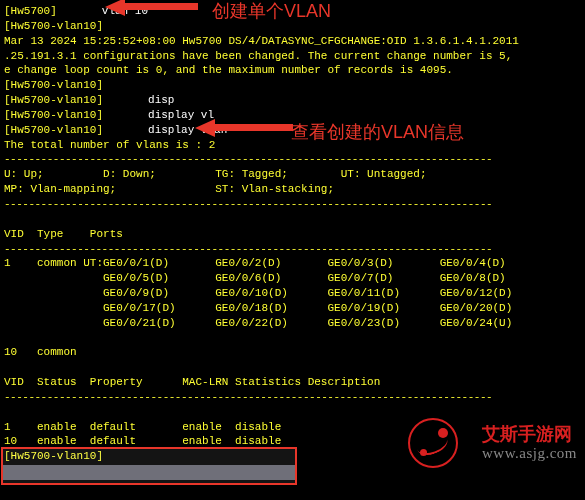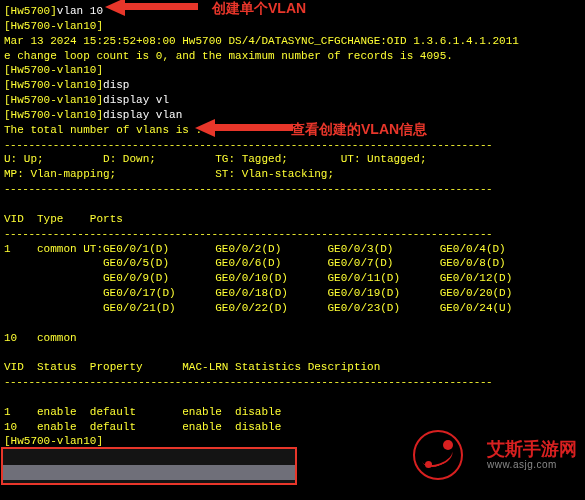--- a/index.html
+++ b/index.html
@@ -9,21 +9,21 @@
       font-size: 11px;
       color: #ffff33;
       width: 585px;
       height: 500px;
       overflow: hidden;
       position: relative;
       padding: 4px;
       line-height: 1.35;
     }
     .line { white-space: pre; }
-    .white { color: #fff; }
+    .white { color: #fff; margin-left: 45px; }
     .dash-line { color: #ffff33; letter-spacing: -0.5px; }
     .arrow {
       position: absolute;
       z-index: 5;
     }
     .arrow-body {
       position: absolute;
       height: 7px;
       background: #e8362a;
     }
@@ -31,40 +31,40 @@
       position: absolute;
       width: 0; height: 0;
       border-top: 9px solid transparent;
       border-bottom: 9px solid transparent;
       border-right: 20px solid #e8362a;
     }
     .annotation {
       position: absolute;
       color: #e8362a;
       font-family: sans-serif;
-      font-size: 14px;
-      font-weight: 700;
+      font-size: 18px;
+      font-weight: 400;
       z-index: 6;
     }
     .vlan-table .row { white-space: pre; }
     .highlight-box {
       position: absolute;
       border: 2px solid #e8362a;
       background: rgba(255,255,255,0.08);
       z-index: 2;
     }
     .highlight-sel {
       position: absolute;
       background: rgba(180,180,200,0.55);
       z-index: 1;
     }
     .watermark {
       position: absolute;
       right: 8px;
-      bottom: 20px;
+      bottom: 32px;
       display: flex;
       align-items: center;
       gap: 24px;
       z-index: 10;
     }
     .wm-logo {
       width: 50px; height: 50px;
       border: 2.5px solid #d82020;
       border-radius: 50%;
       position: relative;
@@ -81,29 +81,30 @@
     .wm-curve {
       position: absolute;
       width: 32px; height: 20px;
       border-bottom: 2.5px solid #d82020;
       border-radius: 50%;
       top: 14px; left: 6px;
       transform: rotate(-20deg);
     }
     .wm-text { display: flex; flex-direction: column; line-height: 1.1; }
     .wm-cn { color: #d82020; font-family: "Microsoft YaHei", sans-serif; font-size: 18px; font-weight: 700; }
-    .wm-url { color: #888; font-family: Liberation Sans, sans-serif; font-size: 10px; letter-spacing: 0.5px; }
+    .wm-url { color: #888; font-family: Liberation Serif, serif; font-size: 15px; letter-spacing: 0.5px; }
   </style>
 </head>
 <body>
 
 <div>
   <div class="line"><span>[Hw5700]</span><span class="white">vlan 10</span></div>
   <div class="line">[Hw5700-vlan10]</div>
   <div class="line">Mar 13 2024 15:25:52+08:00 Hw5700 DS/4/DATASYNC_CFGCHANGE:OID 1.3.6.1.4.1.2011</div>
+  <div class="line">.25.191.3.1 configurations have been changed. The current change number is 5,</div>
   <div class="line">e change loop count is 0, and the maximum number of records is 4095.</div>
   <div class="line">[Hw5700-vlan10]</div>
   <div class="line"><span>[Hw5700-vlan10]</span><span class="white">disp</span></div>
   <div class="line"><span>[Hw5700-vlan10]</span><span class="white">display vl</span></div>
   <div class="line"><span>[Hw5700-vlan10]</span><span class="white">display vlan</span></div>
   <div class="line">The total number of vlans is : 2</div>
   <div class="line dash-line">--------------------------------------------------------------------------------</div>
   <div class="line"><span>U: Up;</span>         <span>D: Down;</span>         <span>TG: Tagged;</span>        <span>UT: Untagged;</span></div>
   <div class="line"><span>MP: Vlan-mapping;</span>               <span>ST: Vlan-stacking;</span></div>
   <div class="line dash-line">--------------------------------------------------------------------------------</div>

